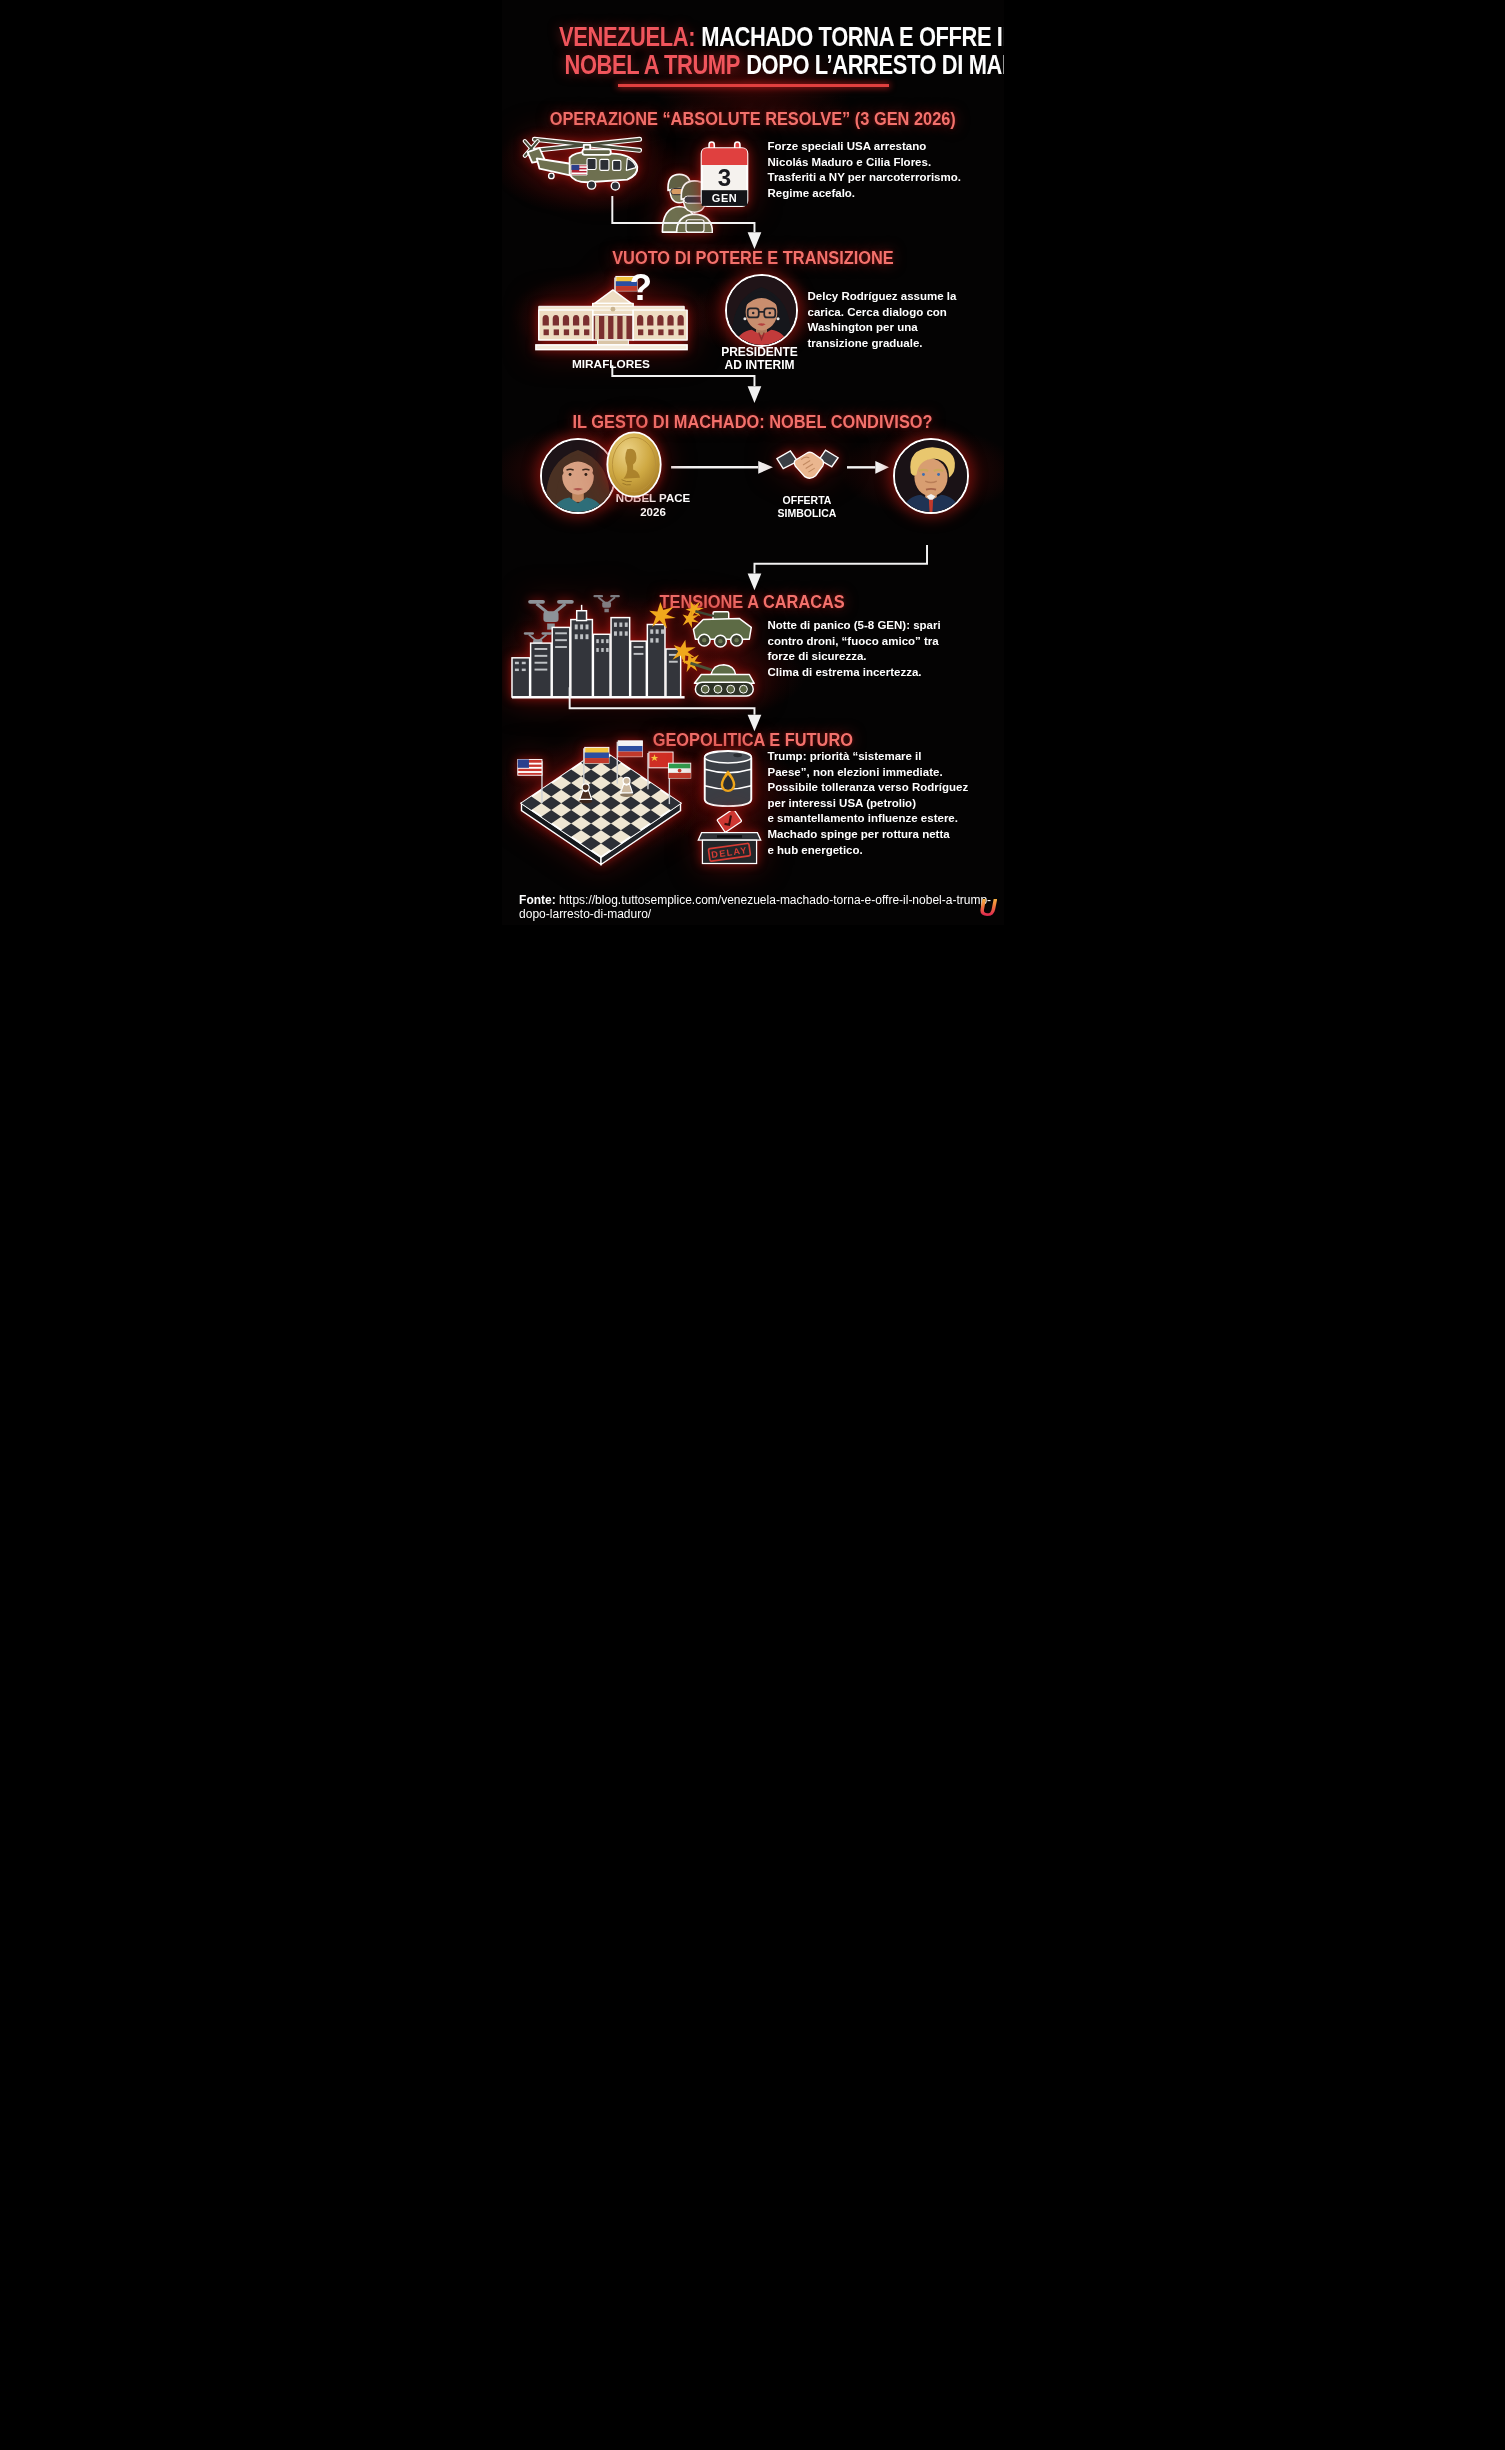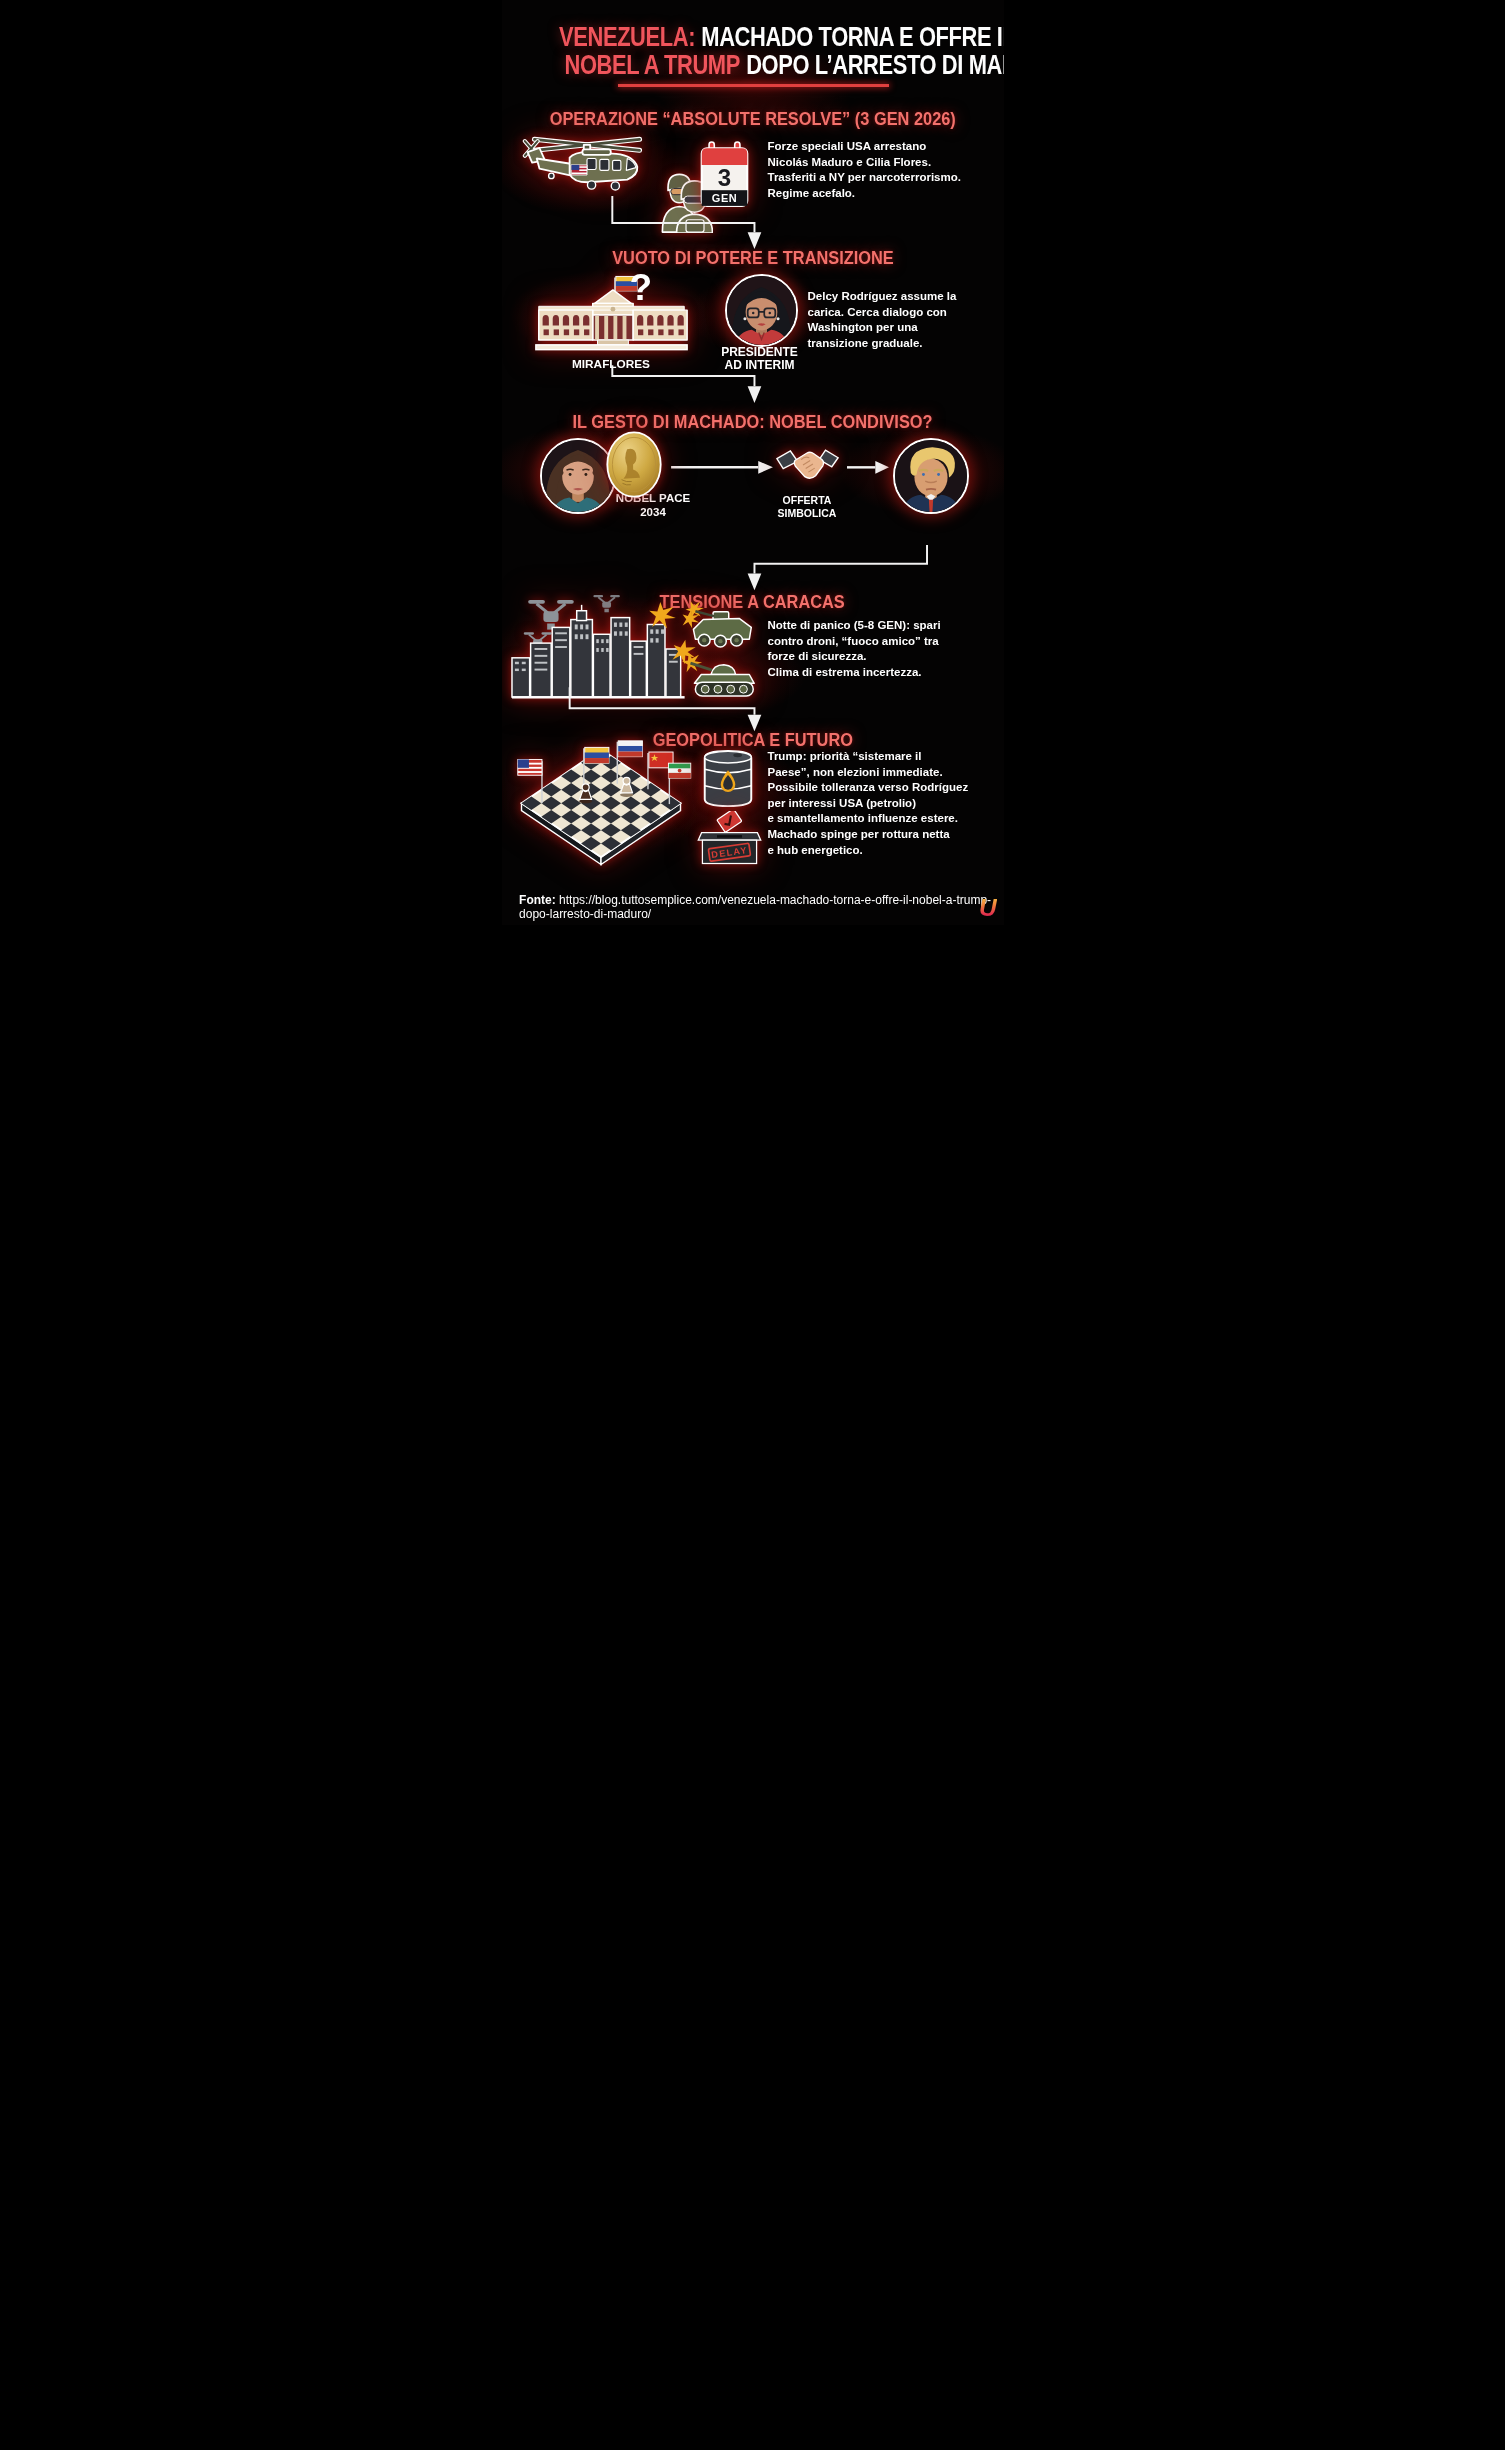--- a/index.html
+++ b/index.html
@@ -251,21 +251,21 @@
           <stop offset="55%" stop-color="#cfa943"></stop>
           <stop offset="100%" stop-color="#a67c25"></stop>
       </radialGradient>
     </defs>
     <ellipse cx="65" cy="75" rx="58" ry="70" fill="url(#gold)" stroke="#fff" stroke-width="4"></ellipse>
     <ellipse cx="65" cy="75" rx="47" ry="59" fill="none" stroke="#b8913a" stroke-width="2"></ellipse>
     <path d="M50,42 Q68,36 70,56 Q72,68 63,75 L63,86 Q76,90 78,104 L42,106 Q52,94 50,78 Q42,60 50,42 Z" fill="#a87f28" opacity=".92"></path>
     <path d="M38,108 q10,6 22,4 M40,116 q9,5 18,3" stroke="#9a7526" stroke-width="2" fill="none"></path>
   </svg>
   <div class="abs label" style="left:105px;width:93px;top:492px;font-size:11.5px;line-height:13.7px;">NOBEL PACE
-2034</div>
+2026</div>
 
   <svg class="abs" style="left:169px;top:460px;" width="103" height="14.7" viewBox="0 0 210 30">
     <line x1="0" y1="15" x2="178" y2="15" stroke="#f2f2f2" stroke-width="5"></line>
     <polygon points="178,2 178,28 208,15" fill="#f2f2f2"></polygon>
   </svg>
 
   <svg class="abs icon-glow" style="left:274px;top:439px;" width="63" height="51" viewBox="0 0 140 110">
     <polygon points="2,42 32,25 48,48 16,64" fill="#3a3e45" stroke="#fff" stroke-width="3"></polygon>
     <polygon points="138,40 110,23 96,44 124,60" fill="#3a3e45" stroke="#fff" stroke-width="3"></polygon>
     <path d="M42,46 L68,30 Q76,25 84,31 L102,44 Q108,50 104,58 L88,80 Q76,90 64,82 L46,62 Q38,54 42,46 Z" fill="#eab68f" stroke="#fff" stroke-width="3"></path>

